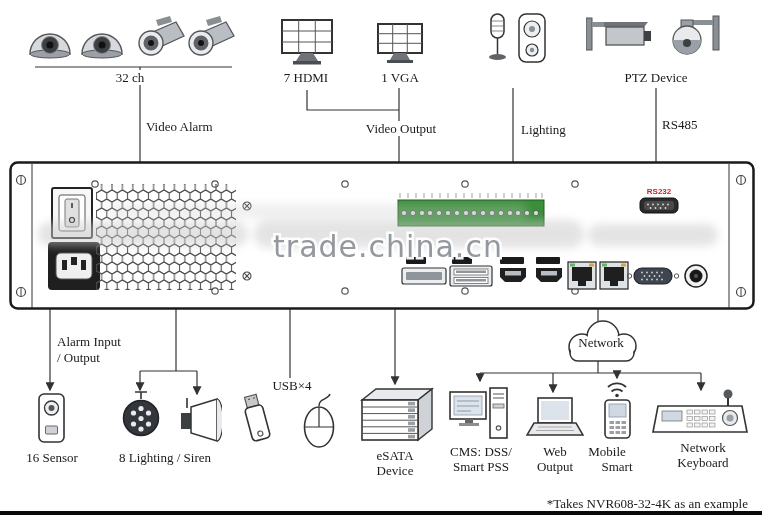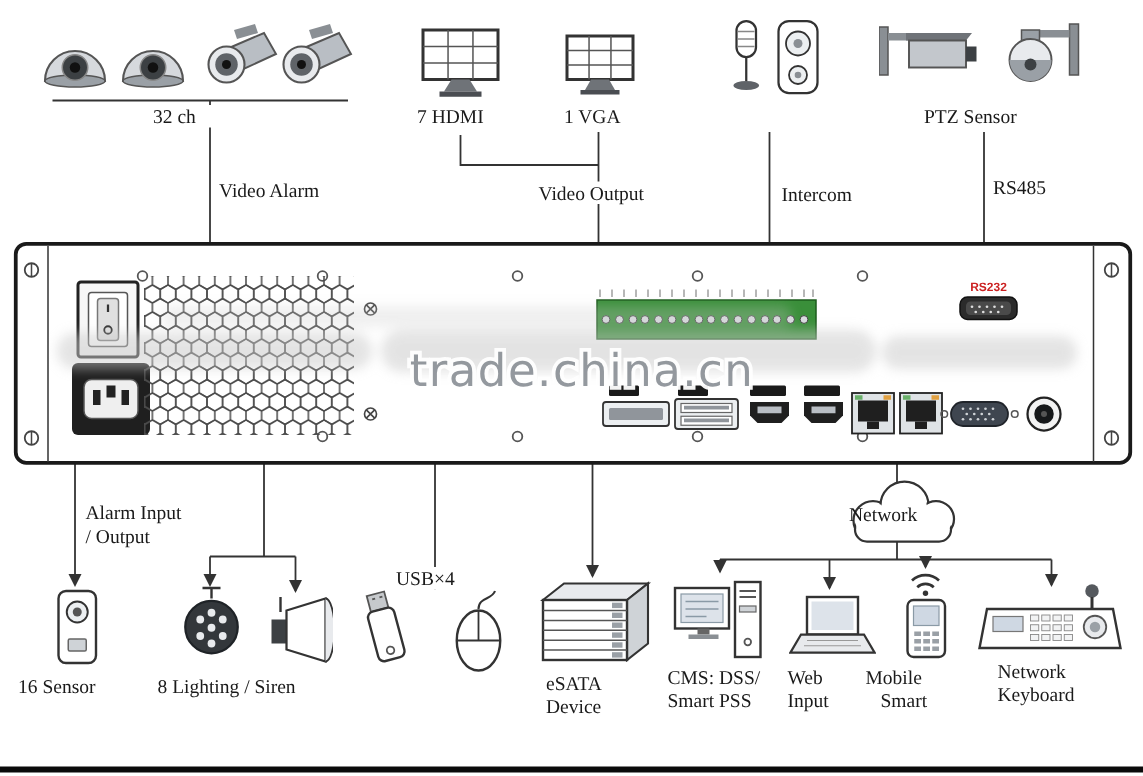--- a/index.html
+++ b/index.html
@@ -1,20 +1,20 @@
 <!DOCTYPE html>
 <html><head>
 <meta charset="utf-8">
 <style>
   html,body{margin:0;padding:0;background:#fff;}
   #canvas{position:relative;width:762px;height:517px;background:#fff;overflow:hidden;
           font-family:"Liberation Serif",serif;color:#1a1a1a;}
   .abs{position:absolute;}
   .lbl{position:absolute;font-size:13px;line-height:15px;white-space:nowrap;z-index:5;}
-  .ctr{}
+  .ctr{text-align:center;}
   .wbg{background:#fff;padding:0 2px;}
   svg{display:block;}
   #footnote{position:absolute;font-size:13px;z-index:5;}
   #bottom-rule{position:absolute;left:0;top:511px;width:762px;height:4px;background:#0a0a0a;z-index:5;}
 </style>
 </head>
 <body>
 
 <div id="canvas">
 
@@ -431,34 +431,35 @@
       <circle cx="68" cy="32" r="10.8"></circle>
       <rect x="15.2" y="32.2" width="61.6" height="13.6" rx="6.8"></rect>
     </g>
   </svg>
 
   <div class="lbl ctr wbg" style="left:100px;top:70px;width:56px">32 ch</div>
   <div class="lbl" style="left:146px;top:119px">Video Alarm</div>
   <div class="lbl ctr" style="left:278px;top:70px;width:56px">7 HDMI</div>
   <div class="lbl ctr" style="left:376px;top:70px;width:48px">1 VGA</div>
   <div class="lbl ctr wbg" style="left:357px;top:121px;width:84px">Video Output</div>
-  <div class="lbl" style="left:521px;top:122px">Intercom</div>
-  <div class="lbl ctr" style="left:616px;top:70px;width:80px">PTZ Sensor</div>
+  <div class="lbl" style="left:521px;top:122px">Lighting</div>
+  <div class="lbl ctr" style="left:616px;top:70px;width:80px">PTZ Device</div>
   <div class="lbl" style="left:662px;top:117px">RS485</div>
   <div class="lbl" style="left:57px;top:334px">Alarm Input</div>
   <div class="lbl" style="left:57px;top:350px">/ Output</div>
   <div class="lbl ctr" style="left:12px;top:450px;width:80px">16 Sensor</div>
   <div class="lbl ctr" style="left:105px;top:450px;width:120px">8 Lighting / Siren</div>
   <div class="lbl ctr wbg" style="left:262px;top:378px;width:56px">USB×4</div>
   <div class="lbl ctr" style="left:364px;top:448px;width:62px">eSATA</div>
   <div class="lbl ctr" style="left:364px;top:463px;width:62px">Device</div>
   <div class="lbl ctr" style="left:566px;top:335px;width:70px">Network</div>
   <div class="lbl ctr" style="left:445px;top:444px;width:72px">CMS: DSS/</div>
   <div class="lbl ctr" style="left:445px;top:459px;width:72px">Smart PSS</div>
   <div class="lbl ctr" style="left:525px;top:444px;width:60px">Web</div>
-  <div class="lbl ctr" style="left:525px;top:459px;width:60px">Input</div>
+  <div class="lbl ctr" style="left:525px;top:459px;width:60px">Output</div>
   <div class="lbl ctr" style="left:577px;top:444px;width:60px">Mobile</div>
   <div class="lbl ctr" style="left:587px;top:459px;width:60px">Smart</div>
   <div class="lbl ctr" style="left:665px;top:440px;width:76px">Network</div>
   <div class="lbl ctr" style="left:665px;top:455px;width:76px">Keyboard</div>
 
+  <div id="footnote" style="left:440px;top:496px;width:308px;text-align:right">*Takes NVR608-32-4K as an example</div>
   <div id="bottom-rule"></div>
 </div>
 
 </body></html>

